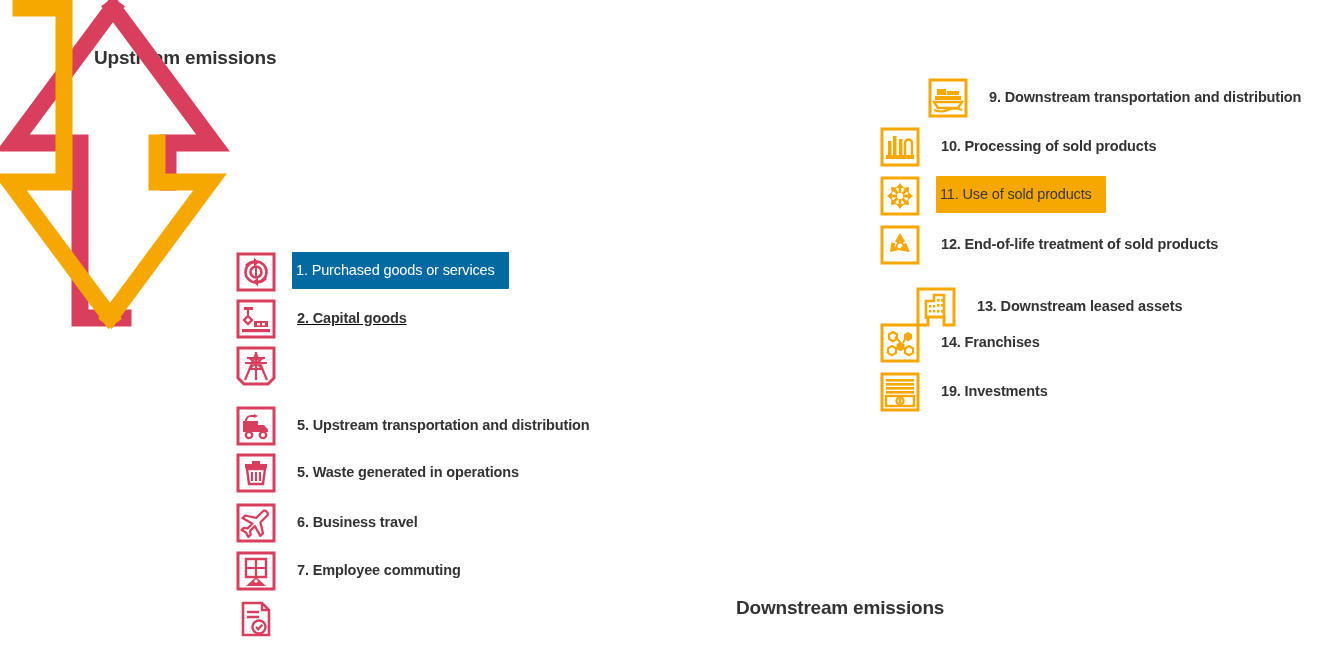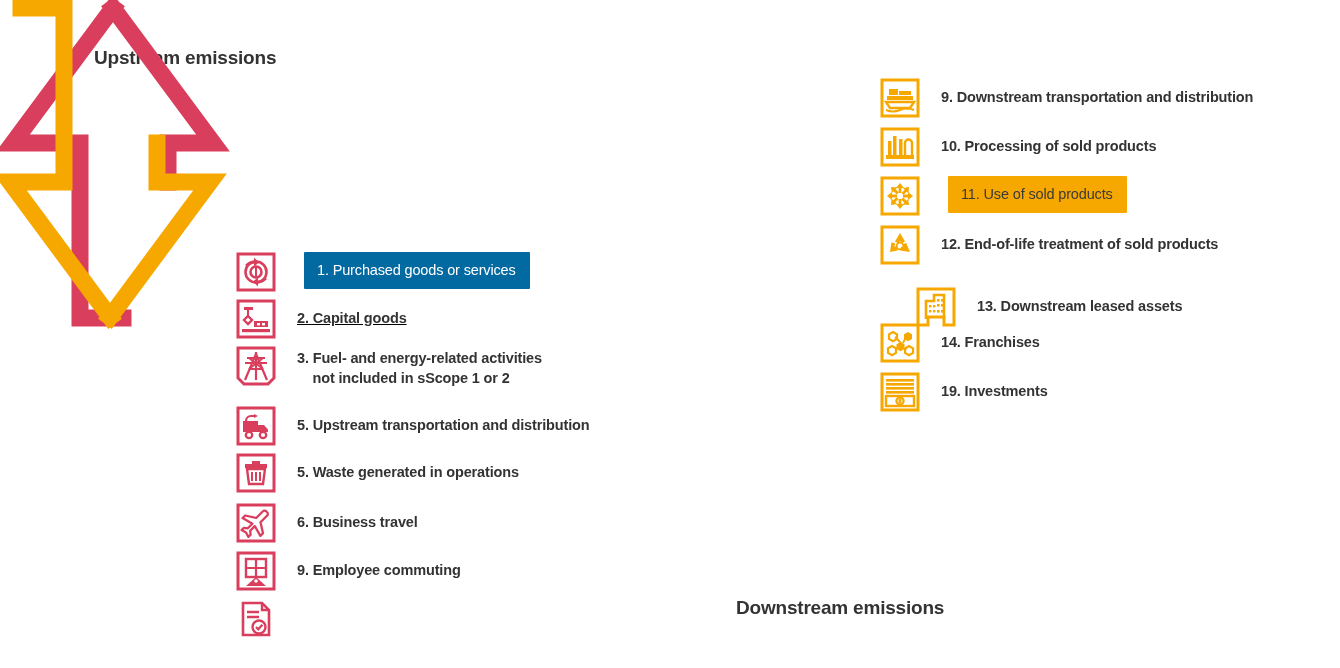--- a/index.html
+++ b/index.html
@@ -72,22 +72,22 @@
     font-size: 14.5px;
     line-height: 20px;
     letter-spacing: -0.15px;
     color: #333333;
     white-space: pre;
     padding-top: 9px;
   }
 
   
   .item-row.is-highlighted .item-label {
-    padding: 8px 14px 9px 13px;
-    margin-left: 28px;
+    padding: 8px 14px 9px 4px;
+    margin-left: 16px;
     border-radius: 1px;
     font-weight: normal;
     font-size: 14.5px;
   }
   .item-row.hl-crimson .item-label {
     background: #0369a1;
     color: #ffffff;
   }
   .item-row.hl-amber .item-label {
     background: #f7a800;
@@ -149,22 +149,20 @@
     </div>
 
     <div class="item-row two-line" style="top:94px;">
       <svg class="item-icon" viewBox="0 0 40 40">
         <path d="M2 2 h36 v30 l-6 6 h-24 l-6 -6 z" fill="none" stroke="#d93e5c" stroke-width="3"></path>
         <path d="M20 6 v28" stroke="#d93e5c" stroke-width="2.2"></path>
         <path d="M20 8 l-11 26 M20 8 l11 26" stroke="#d93e5c" stroke-width="2.2" fill="none"></path>
         <path d="M11 12 h18 M9 17 h22 M13 23 h14" stroke="#d93e5c" stroke-width="2.2"></path>
         <path d="M13 12 l14 11 M27 12 l-14 11" stroke="#d93e5c" stroke-width="1.8"></path>
       </svg>
-      <div class="item-label">3. Fuel- and energy-related activities
-    not included in sScope 1 or 2</div>
     </div>
 
     <div class="item-row" style="top:154px;">
       <svg class="item-icon" viewBox="0 0 40 40">
         <rect x="2" y="2" width="36" height="36" fill="none" stroke="#d93e5c" stroke-width="3"></rect>
         <path d="M7 15 h15 v11 h-15 z" fill="#d93e5c"></path>
         <path d="M22 19 h6 l4 4.5 v2.5 h-10 z" fill="#d93e5c"></path>
         <path d="M10 15 a5 5 0 0 1 5 -5 l3 0" fill="none" stroke="#d93e5c" stroke-width="2.2"></path>
         <path d="M18 8 l4 2 l-4 2 z" fill="#d93e5c"></path>
         <circle cx="13" cy="29" r="3.2" fill="none" stroke="#d93e5c" stroke-width="2.3"></circle>
@@ -193,21 +191,21 @@
     </div>
 
     <div class="item-row" style="top:299px;">
       <svg class="item-icon" viewBox="0 0 40 40">
         <rect x="2" y="2" width="36" height="36" fill="none" stroke="#d93e5c" stroke-width="3"></rect>
         <rect x="10" y="8" width="20" height="18" fill="none" stroke="#d93e5c" stroke-width="2.4"></rect>
         <path d="M10 17 h20 M20 8 v18" stroke="#d93e5c" stroke-width="2.2"></path>
         <path d="M20 26 l-10 9 h20 z" fill="#d93e5c"></path>
         <circle cx="20" cy="30" r="1.8" fill="#ffffff"></circle>
       </svg>
-      <div class="item-label">9. Employee commuting</div>
+      <div class="item-label">7. Employee commuting</div>
     </div>
 
     <div class="item-row" style="top:347px;">
       <svg class="item-icon" viewBox="0 0 40 40">
         <path d="M7 4 h19 l7 7 v25 h-26 z" fill="none" stroke="#d93e5c" stroke-width="2.6"></path>
         <path d="M26 4 v7 h7" fill="none" stroke="#d93e5c" stroke-width="2.4"></path>
         <path d="M11 13 h12 M11 18 h12" stroke="#d93e5c" stroke-width="2.4"></path>
         <circle cx="23" cy="28" r="6.5" fill="none" stroke="#d93e5c" stroke-width="2.4"></circle>
         <path d="M20 28 l2.3 2.3 l4 -4.6" fill="none" stroke="#d93e5c" stroke-width="2.2"></path>
       </svg>
@@ -227,21 +225,21 @@
                L 210 182
                L 157 182
                L 157 143" fill="none" stroke="#f7a800" stroke-width="17" stroke-linecap="square" stroke-linejoin="miter"></path>
     </svg>
   </div>
 
   <div class="arrow-heading" id="downstream-heading">Downstream emissions</div>
 
   <div class="item-list" id="downstream-list">
 
-    <div class="item-row" style="top:0px;">
+    <div class="item-row" style="top:0px;margin-left:48px;">
       <svg class="item-icon" viewBox="0 0 40 40">
         <rect x="2" y="2" width="36" height="36" fill="none" stroke="#f7a800" stroke-width="3"></rect>
         <rect x="9" y="11" width="9" height="6" fill="#f7a800"></rect>
         <rect x="19" y="13" width="12" height="4" fill="#f7a800"></rect>
         <rect x="7" y="18" width="26" height="4" fill="#f7a800"></rect>
         <path d="M6 24 h28 l-4 6 h-20 z" fill="none" stroke="#f7a800" stroke-width="2.4"></path>
         <path d="M6 32 q7 3 14 0 q7 -3 14 0" fill="none" stroke="#f7a800" stroke-width="2"></path>
       </svg>
       <div class="item-label">9. Downstream transportation and distribution</div>
     </div>

